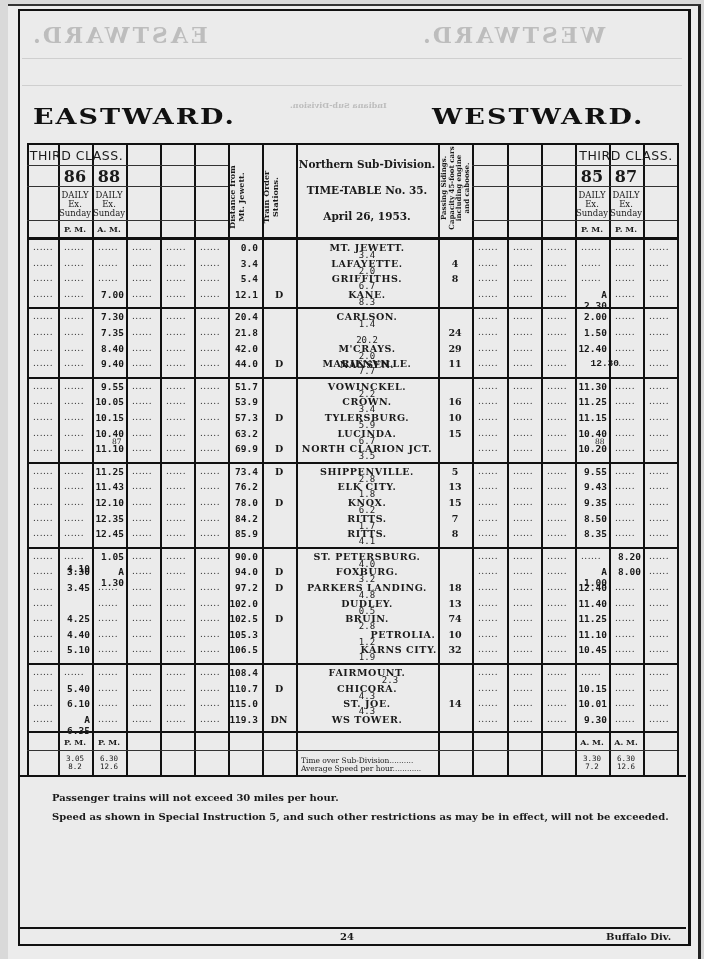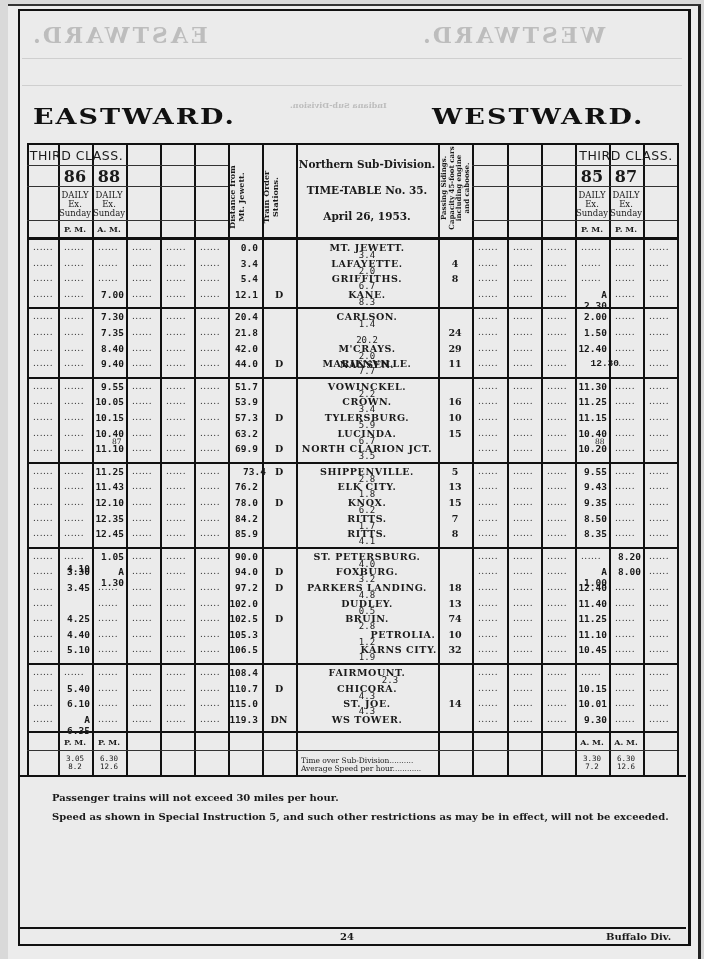--- a/index.html
+++ b/index.html
@@ -345,21 +345,21 @@
     <div class="tm" style="left:92px;top:465.8000000000003px;">11.25</div>
     <div class="dots" style="left:126px;top:465.8000000000003px;">......</div>
     <div class="dots" style="left:160px;top:465.8000000000003px;">......</div>
     <div class="dots" style="left:194px;top:465.8000000000003px;">......</div>
     <div class="dots" style="left:472px;top:465.8000000000003px;">......</div>
     <div class="dots" style="left:507px;top:465.8000000000003px;">......</div>
     <div class="dots" style="left:541px;top:465.8000000000003px;">......</div>
     <div class="tm" style="left:575px;top:465.8000000000003px;">9.55</div>
     <div class="dots" style="left:609px;top:465.8000000000003px;">......</div>
     <div class="dots" style="left:643px;top:465.8000000000003px;">......</div>
-    <div class="dist" style="left:228px;top:465.8000000000003px;margin-left:8px;">73.4</div>
+    <div class="dist" style="left:228px;top:465.8000000000003px;">73.4</div>
     <div class="to" style="left:262px;top:465.8000000000003px;">D</div>
     <div class="st" style="left:297px;top:465.8000000000003px;">SHIPPENVILLE.</div>
     <div class="seg" style="left:297px;top:473.8000000000003px;">2.8</div>
     <div class="sid" style="left:438px;top:465.8000000000003px;">5</div>
     <div class="dots" style="left:27px;top:481.4000000000003px;">......</div>
     <div class="dots" style="left:58px;top:481.4000000000003px;">......</div>
     <div class="tm" style="left:92px;top:481.4000000000003px;">11.43</div>
     <div class="dots" style="left:126px;top:481.4000000000003px;">......</div>
     <div class="dots" style="left:160px;top:481.4000000000003px;">......</div>
     <div class="dots" style="left:194px;top:481.4000000000003px;">......</div>

